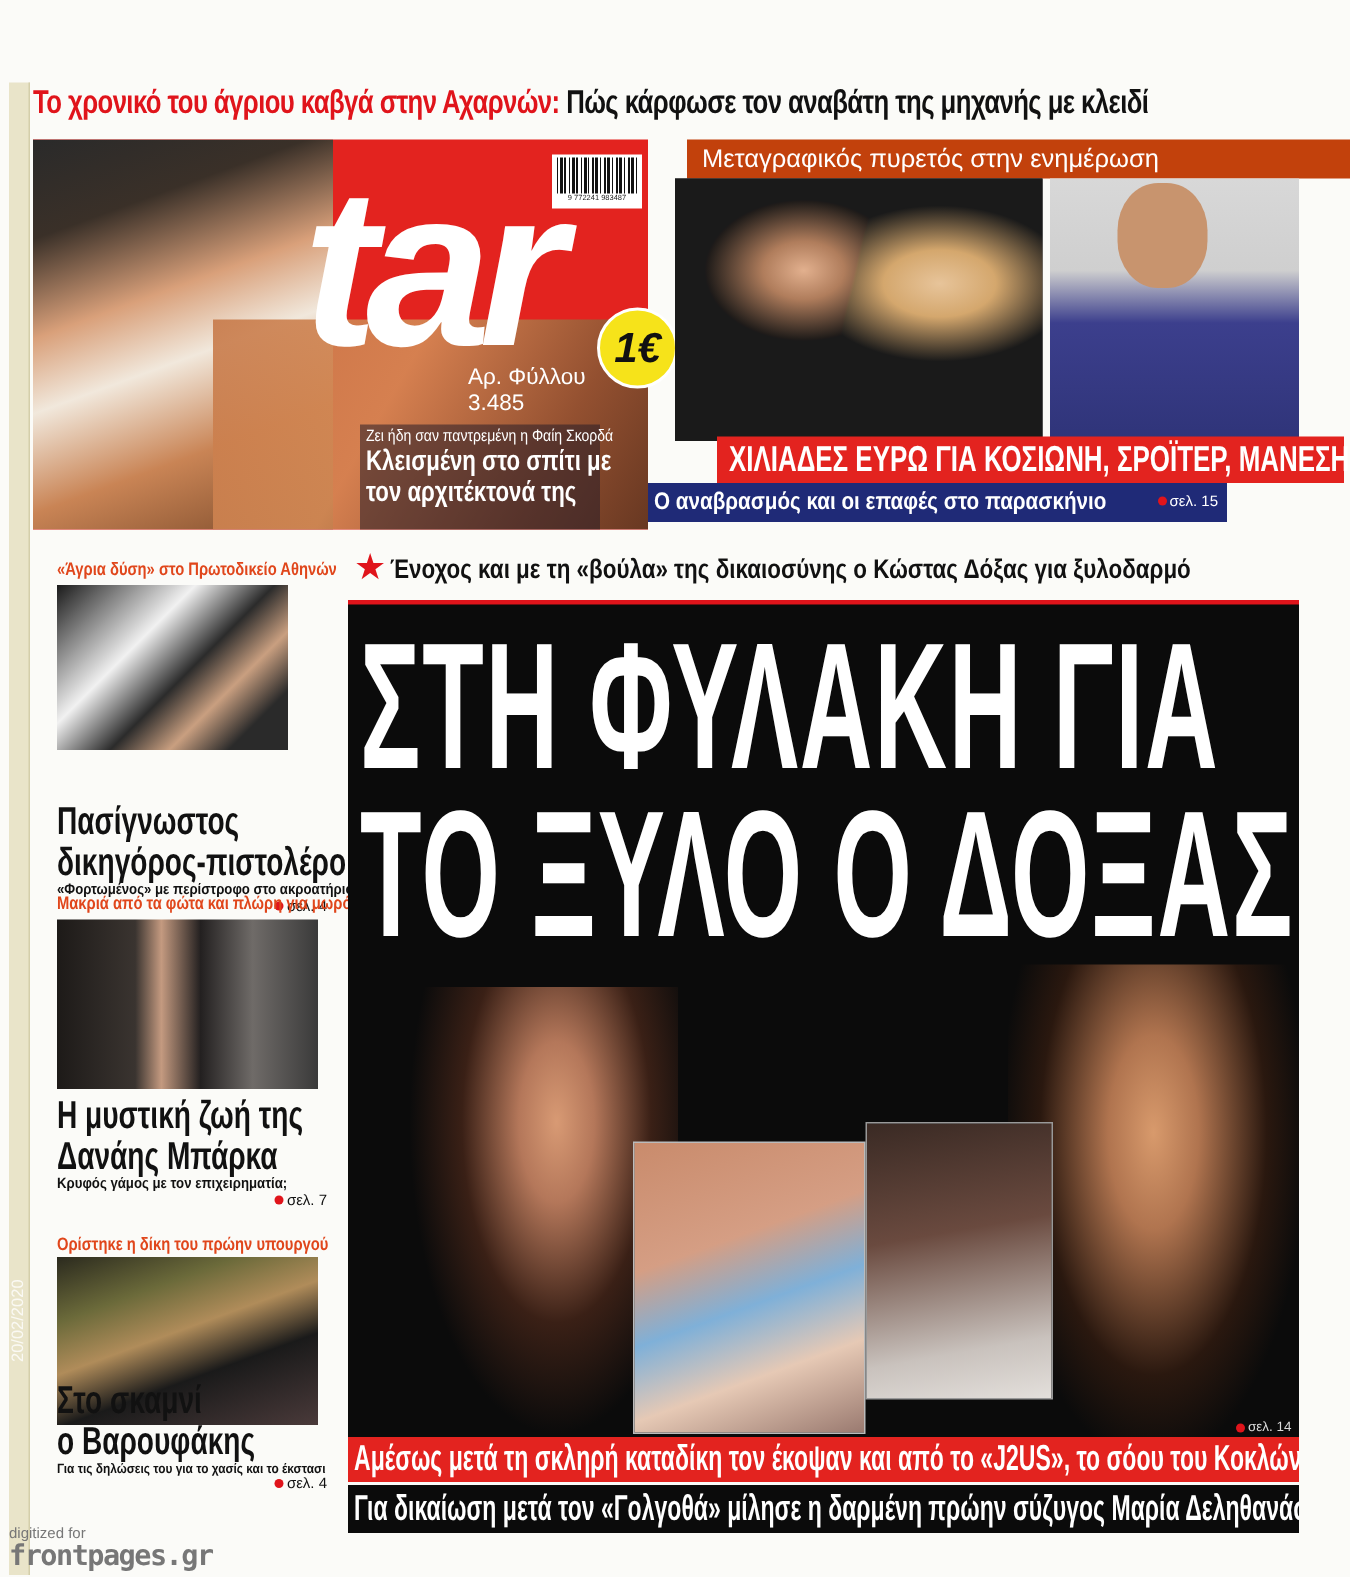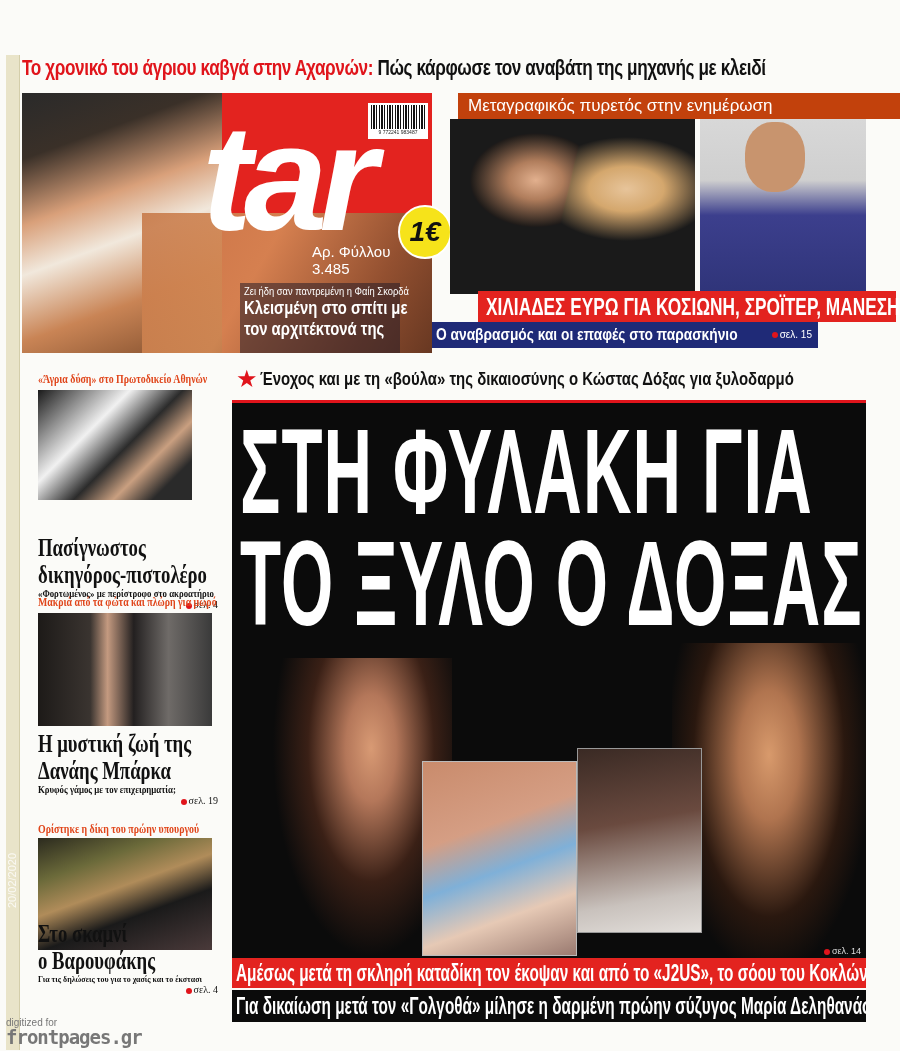--- a/index.html
+++ b/index.html
@@ -36,21 +36,21 @@
   .tr-photo1 { left: 450px; top: 119px; width: 245px; height: 175px; background: radial-gradient(ellipse at 35% 35%,#e2b08e 0%,#b07d5c 12%,#141414 30%), radial-gradient(ellipse at 72% 40%,#e7c49a 0%,#d4a76d 15%,#1a1a1a 35%); background-blend-mode: lighten; }
   .tr-photo2 { left: 700px; top: 119px; width: 166px; height: 175px; background: linear-gradient(180deg,#d8d8d8 0%,#cfcfcf 35%,#3c3f8d 55%,#2f3479 100%); }
   .tr-face2 { left: 745px; top: 122px; width: 60px; height: 70px; border-radius: 45%; background: #c8946e; }
   .tr-red-bar { left: 442px; top: 291px; width: 418px; height: 31px; background: #e3231f; color: #fff; font-size: 24px; padding-left: 8px; line-height: 31px; margin-left: 36px; }
   .tr-red-bar span { display: inline-block; transform: scaleX(0.72); transform-origin: left; white-space: nowrap; font-weight: bold; }
   .tr-blue-bar { left: 432px; top: 322px; width: 386px; height: 26px; background: #1f2a77; color: #fff; font-size: 16px; line-height: 26px; padding-left: 4px; white-space: nowrap; }
   .tr-blue-bar .txt { display: inline-block; transform: scaleX(0.86); transform-origin: left; font-weight: bold; }
   .tr-blue-bar .ref { position: absolute; right: 6px; top: 0; font-size: 10px; font-weight: normal; }
 
   
-  .lc { left: 38px; width: 180px; font-family: Liberation Serif, serif; }
+  .lc { left: 38px; width: 180px; }
   .kicker { font-size: 12px; color: #e0461b; white-space: nowrap; transform: scaleX(0.82); transform-origin: left; font-weight: bold; }
   .lc-photo { background: #222; }
   .lc-title { font-size: 26px; color: #111; line-height: 27px; white-space: nowrap; transform: scaleX(0.72); transform-origin: left; font-weight: bold; text-align: left; }
   .lc-sub { font-size: 10px; color: #111; white-space: nowrap; font-weight: bold; transform: scaleX(0.88); transform-origin: left; }
   .lc-ref { font-size: 10px; color: #111; text-align: right; }
 
   
   .star-icon { left: 236px; top: 368px; width: 22px; height: 22px; color: #e0141b; font-size: 24px; line-height: 22px; }
   .main-kicker { left: 260px; top: 369px; font-size: 18px; color: #111; white-space: nowrap; transform: scaleX(0.83); transform-origin: left; font-weight: bold; }
   .main-box { left: 232px; top: 400px; width: 634px; height: 560px; background: #0b0b0b; border-top: 3px solid #e0141b; overflow: hidden; }
@@ -121,21 +121,21 @@
 </div>
 
 <div class="abs lc" style="top:595px;">
   <div class="kicker">Μακριά από τα φώτα και πλώρη για μωρό</div>
 </div>
 <div class="abs lc-photo" style="left:38px; top:613px; width:174px; height:113px; background:linear-gradient(90deg,#1d1a18 0%,#3a3430 30%,#c49a80 40%,#232020 55%,#6f6b68 75%,#3a3a3a 100%);"></div>
 <div class="abs lc" style="top:730px;">
   <div class="lc-title">Η μυστική ζωή της</div>
   <div class="lc-title">Δανάης Μπάρκα</div>
   <div class="lc-sub">Κρυφός γάμος με τον επιχειρηματία;</div>
-  <div class="lc-ref"><span class="dot"></span><span>σελ. 19</span></div>
+  <div class="lc-ref"><span class="dot"></span><span>σελ. 7</span></div>
 </div>
 
 <div class="abs lc" style="top:822px;">
   <div class="kicker">Ορίστηκε η δίκη του πρώην υπουργού</div>
 </div>
 <div class="abs lc-photo" style="left:38px; top:838px; width:174px; height:112px; background:linear-gradient(160deg,#2b2a1e 0%,#6b6a3a 25%,#b08c5a 45%,#1a1a1a 65%,#4a3a3a 100%);"></div>
 <div class="abs lc" style="top:920px;">
   <div class="lc-title">Στο σκαμνί</div>
   <div class="lc-title">ο Βαρουφάκης</div>
   <div class="lc-sub" style="font-size:9px;">Για τις δηλώσεις του για το χασίς και το έκστασι</div>

